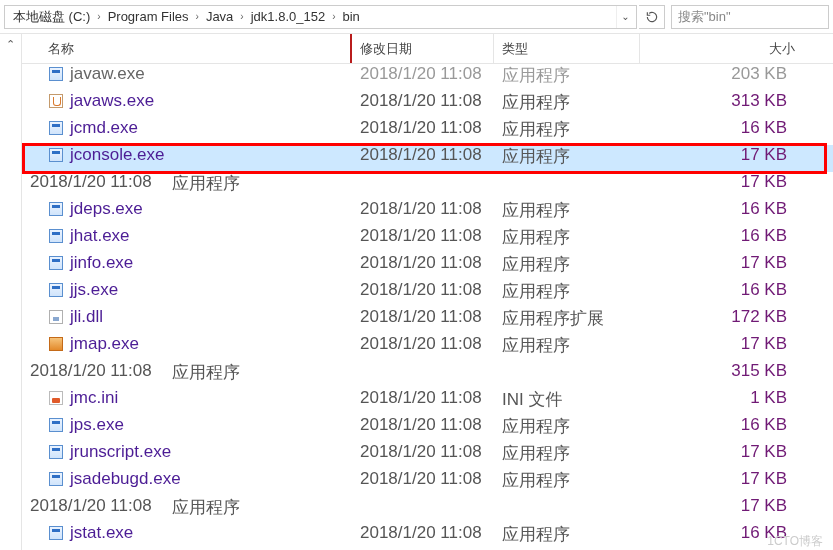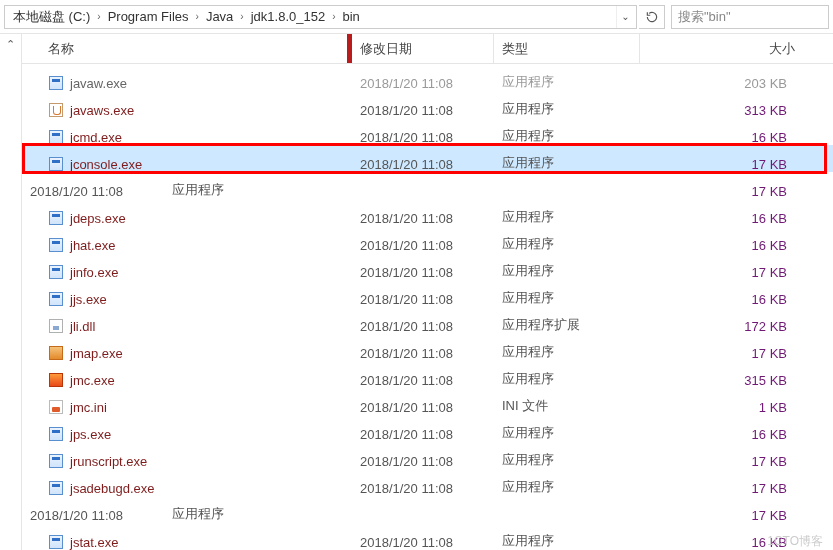--- a/index.html
+++ b/index.html
@@ -10,46 +10,46 @@
     .crumb-sep { color: #666; font-size: 10px; padding: 0 1px; }
     .dropdown-toggle { width: 18px; text-align: center; color: #555; font-size: 10px; border-left: 1px solid #eee; height: 100%; display:flex; align-items:center; justify-content:center;}
     .refresh-btn { width: 26px; height: 24px; display: flex; align-items: center; justify-content: center; border: 1px solid #ccc; border-left: none; margin-right: 6px; }
     .refresh-btn svg { width:14px; height:14px; }
     .search-box { width: 158px; height: 24px; border: 1px solid #ccc; padding: 0 6px; color: #888; display:flex; align-items:center; }
     .main { display: flex; height: 516px; }
     .sidebar-gutter { width: 22px; border-right: 1px solid #e5e5e5; background: #fff; display:flex; justify-content:center; padding-top:4px;}
     .sidebar-gutter span { color:#595959; font-size:11px;}
     .listview { flex: 1; overflow: hidden; }
     .list-header { display: flex; height: 30px; align-items: center; border-bottom: 1px solid #e5e5e5; color: #444; font-size: 13px; user-select:none;}
-    .col-name { width: 330px; padding-left: 26px; border-right: 5px solid #b91c1c; height:100%; display:flex; align-items:center;}
+    .col-name { width: 330px; padding-left: 26px; border-right: 2px solid #b91c1c; height:100%; display:flex; align-items:center;}
     .col-date { width: 142px; padding-left: 8px; border-right: 1px solid #e5e5e5; height:100%; display:flex; align-items:center;}
     .col-type { width: 146px; padding-left: 8px; border-right: 1px solid #e5e5e5; height:100%; display:flex; align-items:center;text-align:center;}
     .col-size { flex:1; padding-right: 38px; text-align: right; height:100%; display:flex; align-items:center; justify-content:flex-end;}
     .list-body { overflow-y: hidden; }
-    .row { display: flex; height: 27px; align-items: flex-end; font-size: 13px; }
+    .row { display: flex; height: 27px; align-items: flex-start; font-size: 17px; }
     .row .cell-name { width: 330px; padding-left: 26px; display: flex; align-items: center; gap: 6px; }
     .row .cell-date { width: 142px; padding-left: 8px; color: #555; }
     .row .cell-type { width: 146px; padding-left: 8px; color: #555; }
     .row .cell-size { flex:1; padding-right: 46px; text-align: right; color: #701a75; }
     .row.faded .cell-date, .row.faded .cell-type, .row.faded .cell-size { color: #999; }
     .row.selected { background: #cde8ff; }
     .row.highlighted { position: relative; }
     .row.highlighted::after { content:""; position:absolute; left:0; right:6px; top:-2px; bottom:-2px; border: 3px solid #ff0000; pointer-events:none; }
     .icon-slot { width: 16px; height: 16px; display:inline-flex; align-items:center; justify-content:center;}
     .icon-exe { width:14px; height:14px; border:1px solid #5a8fcf; background:linear-gradient(#eaf3ff,#d0e4fb); position:relative; }
     .icon-exe::after { content:""; position:absolute; left:2px; top:2px; width:8px; height:3px; background:#2f6fc5; }
     .icon-java { width:14px; height:14px; background:#fff; border:1px solid #c49a6c; position:relative; }
     .icon-java::after { content:"";position:absolute;left:3px;top:2px;width:6px;height:8px;border:1px solid #d97a2f;border-radius:0 0 3px 3px;border-top:none;}
     .icon-dll { width:14px; height:14px; background:#fff; border:1px solid #b0b0b0; position:relative; }
     .icon-dll::after { content:""; position:absolute; left:3px; top:6px; width:6px; height:4px; background:#8aa8d0; }
     .icon-jmap { width:14px; height:14px; background:linear-gradient(#f6c37a,#e38a2b); border:1px solid #c46a18; }
     .icon-jmc { width:14px; height:14px; background:linear-gradient(#ff9a3a,#e84a1a); border:1px solid #b8350a; }
     .icon-jmc-ini { width:14px; height:14px; background:#fff; border:1px solid #bbb; position:relative;}
     .icon-jmc-ini::after{content:"";position:absolute;left:2px;top:6px;width:8px;height:5px;background:#e05a2a;border-radius:1px;}
-    .filename { color: #7f1d1d; }
+    .filename { color: #4c1d95; }
     .row.faded .filename { color: #666; }
     .watermark { position: absolute; right: 10px; bottom: 0; color: #ccc; font-size: 12px; }
   </style>
 </head>
 <body>
 
 <div class="addressbar">
   <div class="breadcrumb-box">
     <span class="crumb">本地磁盘 (C:)</span>
     <span class="crumb-sep">›</span>
@@ -194,26 +194,20 @@
             <span class="icon-slot">
               <span class="icon-jmap"></span>
             </span>
             <span class="filename">jmap.exe</span>
           </div>
           <div class="cell-date">2018/1/20 11:08</div>
           <div class="cell-type">应用程序</div>
           <div class="cell-size">17 KB</div>
         </div>
         <div class="row">
-          <div class="cell-name">
-            <span class="icon-slot">
-              <span class="icon-jmc"></span>
-            </span>
-            <span class="filename">jmc.exe</span>
-          </div>
           <div class="cell-date">2018/1/20 11:08</div>
           <div class="cell-type">应用程序</div>
           <div class="cell-size">315 KB</div>
         </div>
         <div class="row">
           <div class="cell-name">
             <span class="icon-slot">
               <span class="icon-jmc-ini"></span>
             </span>
             <span class="filename">jmc.ini</span>

